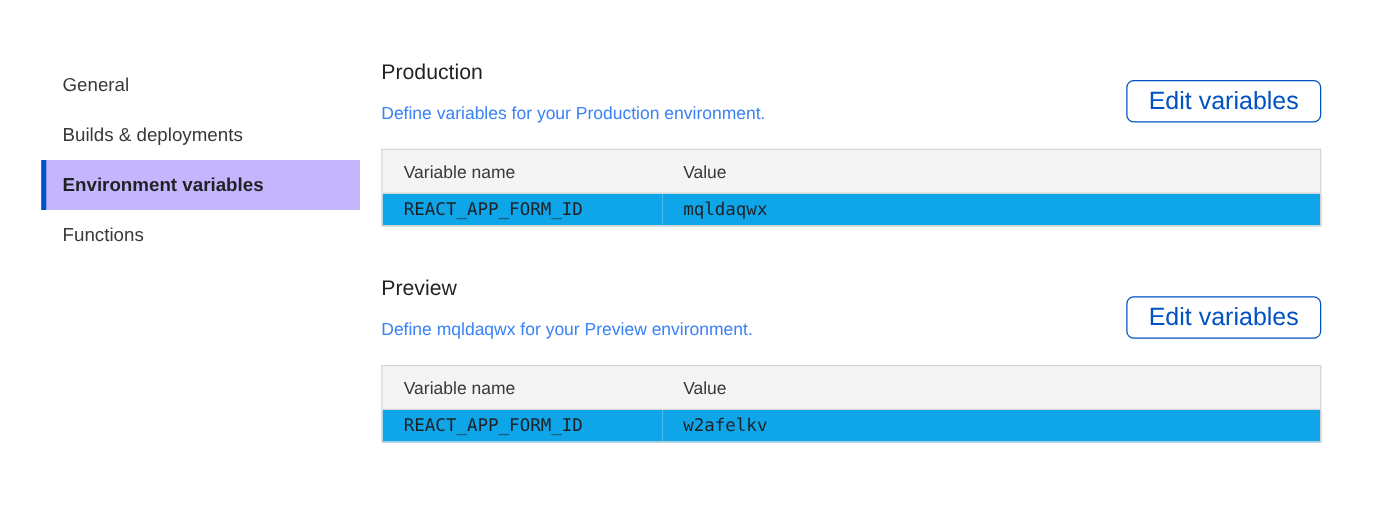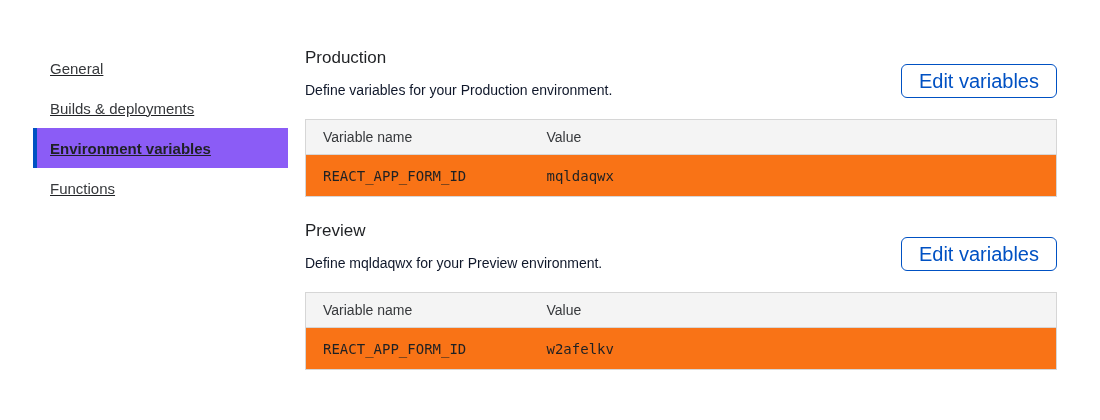--- a/index.html
+++ b/index.html
@@ -6,37 +6,37 @@
   html, body { margin: 0; padding: 0; }
   body {
     width: 1100px; height: 420px; overflow: hidden;
     background: #ffffff;
     font-family: "Liberation Sans", sans-serif;
     color: #1f2124;
   }
   .layout { display: flex; align-items: flex-start; }
 
   
-  .sidebar { flex: none; width: 255px; margin-left: 33px; padding-top: 48px; text-decoration: underline; }
+  .sidebar { flex: none; width: 255px; margin-left: 33px; padding-top: 48px; }
   .nav-item {
     height: 40px; display: flex; align-items: center;
     border-left: 4px solid transparent; padding-left: 13px;
     font-size: 15px; color: #36383b; cursor: pointer; white-space: nowrap;
   }
   .nav-item.selected {
-    background: #8b5cf6; border-left-color: #0051c3;
+    background: #c4b5fd; border-left-color: #0051c3;
     font-weight: 700; color: #1f2124;
   }
 
   
   .content { width: 752px; margin-left: 17px; padding-top: 48px; }
-  section + section { margin-top: 24px; }
+  section + section { margin-top: 40px; }
   .section-head { display: flex; justify-content: space-between; align-items: flex-start; }
   .section-title { margin: 0; font-size: 17px; font-weight: 400; color: #1f2124; }
-  .section-desc { margin: 14px 0 0 0; font-size: 14px; color: #0f172a; }
+  .section-desc { margin: 14px 0 0 0; font-size: 14px; color: #3b82f6; }
   .edit-btn {
     flex: none; margin-top: 16px; height: 34px; padding: 0 17px;
     font-family: "Liberation Sans", sans-serif; font-size: 20px;
     color: #0051c3; background: #ffffff;
     border: 1px solid #0051c3; border-radius: 6px; cursor: pointer;
   }
 
   
   table.vars {
     width: 100%; margin-top: 21px;
@@ -44,21 +44,21 @@
   }
   table.vars, table.vars th, table.vars td { border: 0; }
   table.vars { border: 1px solid #d6d6d6; }
   table.vars thead th {
     background: #f4f4f4; border-bottom: 1px solid #d6d6d6;
     height: 35px; padding: 0 0 0 17px;
     text-align: left; font-weight: 400; color: #36383b;
   }
   table.vars thead th.col-name { width: 224px; }
   table.vars tbody td {
-    height: 42px; padding: 0 0 0 17px; background: #f97316;
+    height: 26px; padding: 0 0 0 17px; background: #0ea5e9;
     font-family: "DejaVu Sans Mono", monospace; color: #1f2124;
   }
 </style>
 </head>
 <body>
 
 <div class="layout">
 
   <nav class="sidebar">
     <div class="nav-item">

